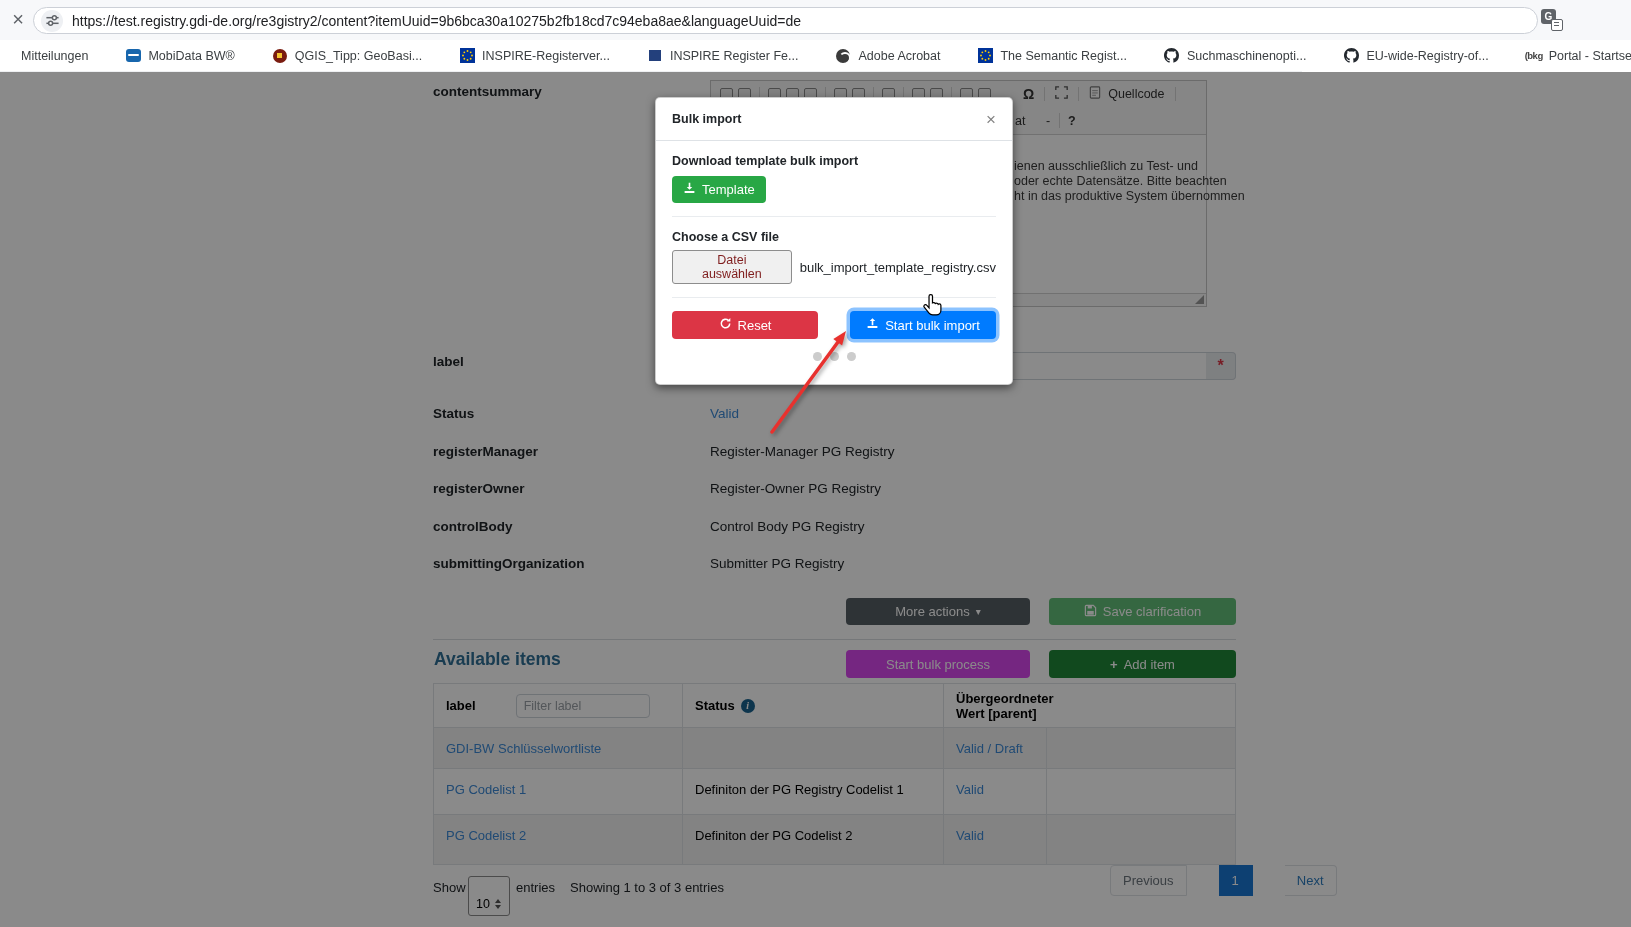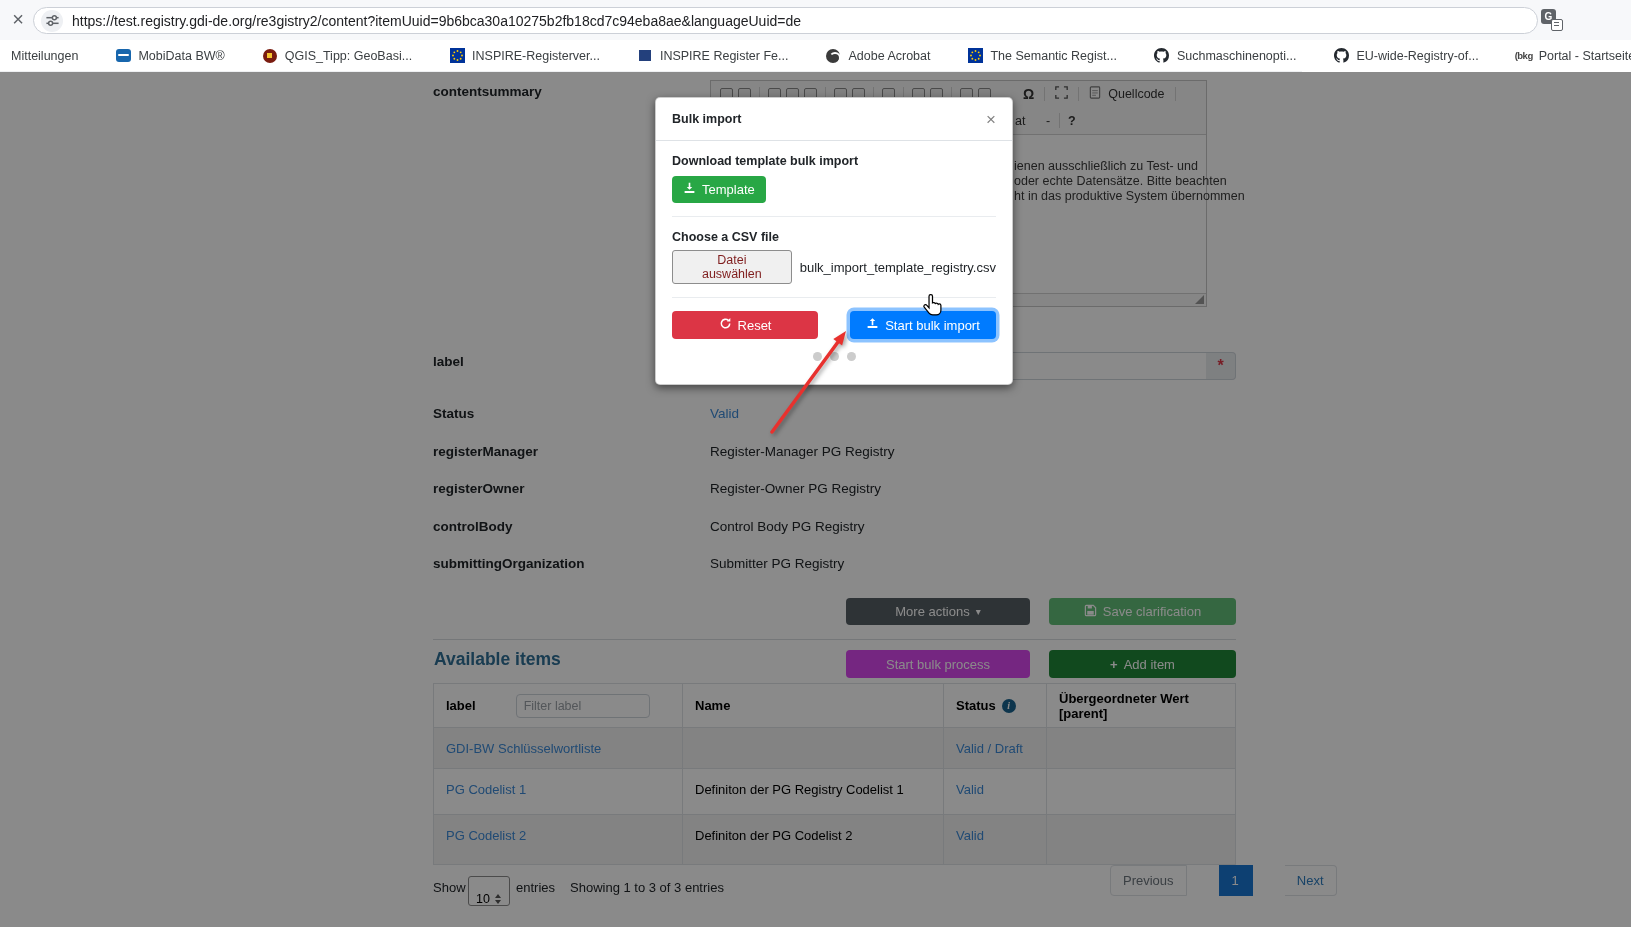--- a/index.html
+++ b/index.html
@@ -18,21 +18,21 @@
   #url-text { font-size:14px; color:#202124; white-space:nowrap; }
   #translate-icon { position:absolute; left:1541px; top:9px; width:22px; height:22px; }
   .tr-back { position:absolute; left:0; top:0; width:15px; height:15px; background:#5f6368; border-radius:3px;
              color:#fff; font-size:10px; font-weight:bold; text-align:center; line-height:15px; }
   .tr-front { position:absolute; right:0; bottom:0; width:12px; height:12px; background:#fff;
               border:1.6px solid #5f6368; border-radius:2px; }
   .tr-front::after { content:""; position:absolute; left:2px; top:2px; width:5px; height:0;
                      border-top:1.5px solid #5f6368; box-shadow:0 3px 0 #5f6368; }
 
   #bookmarks { position:absolute; left:0; top:40px; width:1302px; height:32px; background:#fff;
-               border-bottom:1px solid #eef0f2; display:flex; align-items:center; padding-left:11px; gap:37px; }
+               border-bottom:1px solid #eef0f2; display:flex; align-items:center; padding-left:21px; gap:37px; }
   .bm { display:flex; align-items:center; gap:7px; font-size:12.5px; color:#3c4043; white-space:nowrap; flex:none; }
   .bm-ic { width:16px; height:16px; flex:none; display:inline-flex; align-items:center; justify-content:center; }
   .ic-mobidata { width:15px; height:13px; background:#1766ad; border-radius:3px; position:relative; }
   .ic-mobidata::after { content:""; position:absolute; left:2px; top:5px; width:11px; height:0;
                         border-top:2px solid #fff; border-radius:2px; }
   .ic-qgis { width:14px; height:14px; background:#7a1c10; border-radius:50%; position:relative; }
   .ic-qgis::after { content:""; position:absolute; left:4.5px; top:4.5px; width:5px; height:5px; background:#f4c430; }
   .ic-inspirefe { width:12px; height:11px; background:#23407c; }
   .ic-adobe { width:14px; height:14px; border-radius:50%; background:#3b3b3b; position:relative; }
   .ic-adobe::after { content:""; position:absolute; left:3px; top:3px; width:8px; height:8px;
@@ -96,21 +96,21 @@
   .row-h2 .tcell, .row-h3 .tcell { align-items:flex-start; padding-top:13px; }
   #filter-input { width:134px; height:24px; margin-left:40px; border:1px solid #ced4da; border-radius:4px;
                   font-size:12.5px; padding:0 7px; color:#495057; font-family:inherit; }
   #filter-input::placeholder { color:#9aa0a6; }
   #status-info { width:14px; height:14px; border-radius:50%; background:#19638f; color:#fff;
                  font-size:10px; font-style:italic; font-family:"Liberation Serif", serif;
                  display:inline-flex; align-items:center; justify-content:center; margin-left:6px; font-weight:bold; }
 
   
   .foot-txt { font-size:13px; color:#212529; }
-  #page-size { left:468px; top:804px; width:42px; height:30px; border:1px solid #8b8b8b; border-radius:3px;
+  #page-size { left:468px; top:804px; width:42px; height:40px; border:1px solid #8b8b8b; border-radius:3px;
                background:#fff; display:flex; align-items:center; padding:15px 4px 0 7px; gap:5px; font-size:12.5px; }
   .updown { display:flex; flex-direction:column; gap:2px; }
   .updown i { width:0; height:0; border-left:3.5px solid transparent; border-right:3.5px solid transparent; }
   .up { border-bottom:4px solid #555; } .down { border-top:4px solid #555; }
   #pagination { left:1110px; top:793px; display:flex; font-size:13px;gap:32px; }
   .pg { height:31px; display:flex; align-items:center; padding:0 12px; background:#fff;
         border:1px solid #dee2e6; border-left:none; }
   .pg:first-child { border-left:1px solid #dee2e6; border-radius:4px 0 0 4px; color:#6c757d; }
   .pg-active { background:#1976d2; border-color:#1976d2; color:#fff; padding:0 13px; }
   .pg:last-child { border-radius:0 4px 4px 0; color:#2e7cbf; }
@@ -359,23 +359,20 @@
     <span>Add item</span>
   </div>
 
   <div id="items-table" class="abs">
     <div class="trow" id="thead">
       <div class="tcell">
         <span>label</span>
         <input id="filter-input" placeholder="Filter label" style="">
       </div>
       <div class="tcell">
-          <span>Name</span>
-        </div>
-      <div class="tcell">
         <span>Status</span>
         <span id="status-info">i</span>
       </div>
       <div class="tcell">
           <span>Übergeordneter Wert [parent]</span>
         </div>
     </div>
 
     <div class="trow stripe row-h1">
       <div class="tcell">

